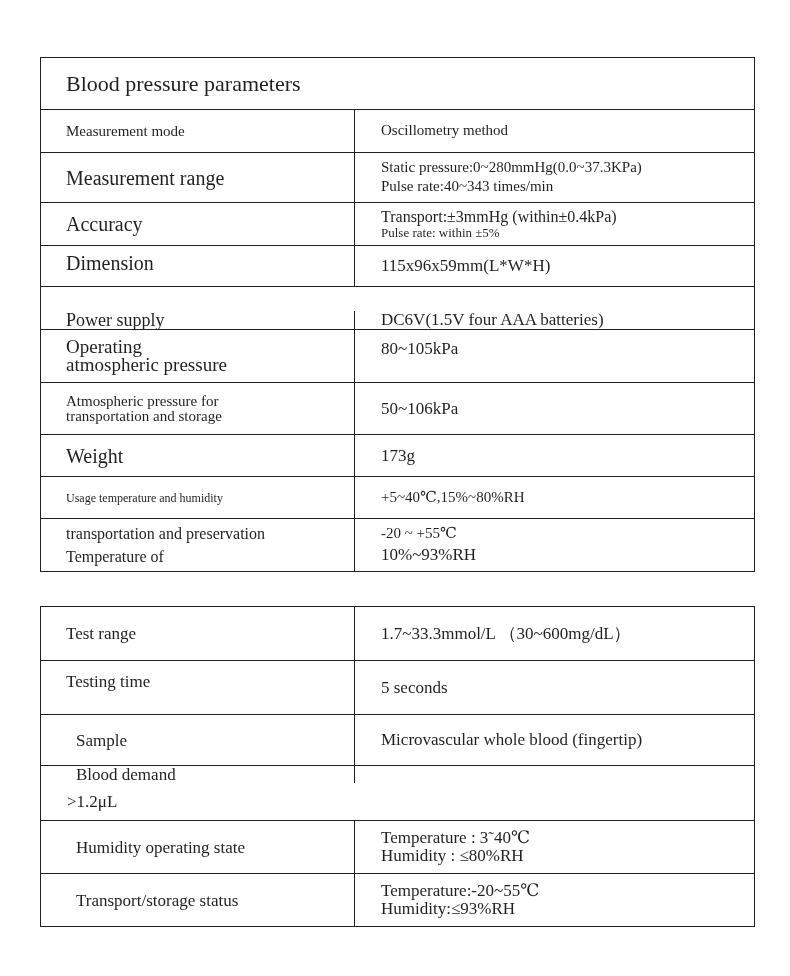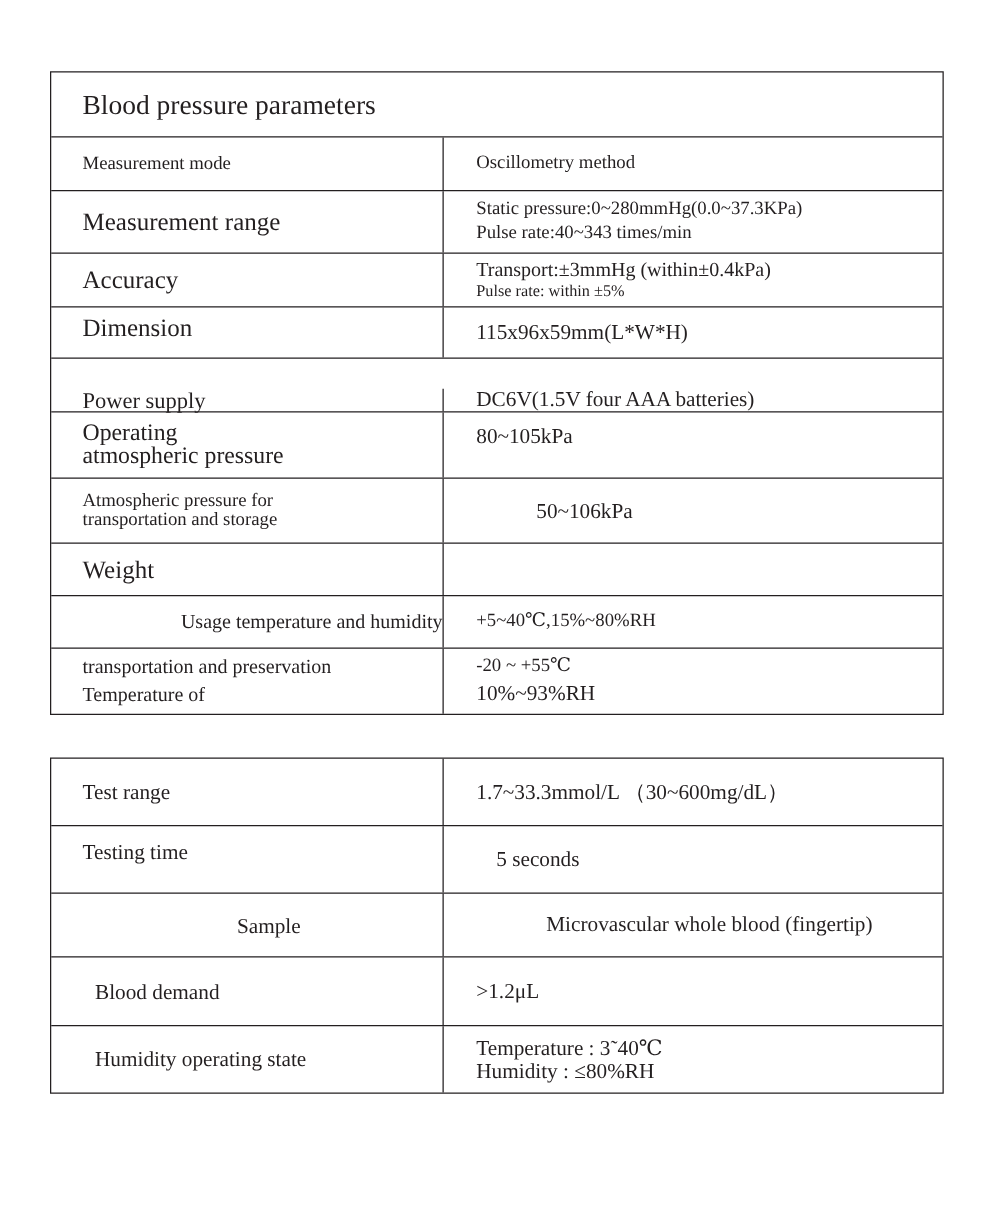--- a/index.html
+++ b/index.html
@@ -81,36 +81,39 @@
   <div class="row" style="height:53px;">
     <div class="cell-label ml">
       <span>Operating</span>
       <span>atmospheric pressure</span>
     </div>
     <div class="cell-value sz-m" style="justify-content:flex-start;padding-top:10px;">
       <span>80~105kPa</span>
     </div>
   </div>
 
-  <div class="row" style="height:52px;gap:48px;">
+  <div class="row" style="height:52px;">
     <div class="cell-label" style="font-size:15px;">
       <span>Atmospheric pressure for</span>
       <span>transportation and storage</span>
     </div>
     <div class="cell-value sz-m">
       <span>50~106kPa</span>
     </div>
   </div>
 
   <div class="row" style="height:42px;">
     <div class="cell-label sz-l">Weight</div>
+    <div class="cell-value sz-m">
+      <span>173g</span>
+    </div>
   </div>
 
   <div class="row" style="height:42px;">
-    <div class="cell-label" style="font-size:16px;text-align:right;">Usage temperature and  humidity</div>
+    <div class="cell-label" style="font-size:12px;">Usage temperature and  humidity</div>
     <div class="cell-value sz-s">
       <span>+5~40℃,15%~80%RH</span>
     </div>
   </div>
 
   <div class="row" style="height:52px;">
     <div class="cell-label" style="font-size:16px;line-height:1.45;">
       <span>transportation and preservation</span>
       <span>Temperature of</span>
     </div>
@@ -123,42 +126,49 @@
 
 <div class="spec-table" style="top:582px;">
 
   <div class="row" style="height:54px;">
     <div class="cell-label sz-m">Test range</div>
     <div class="cell-value sz-m">
       <span>1.7~33.3mmol/L （30~600mg/dL）</span>
     </div>
   </div>
 
-  <div class="row" style="height:54px;gap:16px;">
+  <div class="row" style="height:54px;">
     <div class="cell-label sz-m" style="justify-content:flex-start;padding-top:12px;">Testing time</div>
     <div class="cell-value sz-m">
       <span>5 seconds</span>
     </div>
   </div>
 
-  <div class="row" style="height:51px;text-align:center;">
+  <div class="row" style="height:51px;">
     <div class="cell-label sz-m indent">Sample</div>
     <div class="cell-value sz-m">
       <span>Microvascular whole blood (fingertip)</span>
     </div>
   </div>
 
-  <div class="row" style="height:55px;">
+  <div class="row" style="height:55px;flex-direction:column;">
     <div class="cell-label sz-m indent">Blood demand</div>
     <div class="cell-value sz-m">
       <span>&gt;1.2μL</span>
     </div>
   </div>
 
   <div class="row" style="height:53px;">
     <div class="cell-label sz-m indent">Humidity operating state</div>
     <div class="cell-value sz-m">
       <span>Temperature : 3˜40℃</span>
       <span>Humidity : ≤80%RH</span>
     </div>
   </div>
 
+  <div class="row" style="height:52px;">
+    <div class="cell-label sz-m indent">Transport/storage status</div>
+    <div class="cell-value sz-m">
+      <span>Temperature:-20~55℃</span>
+      <span>Humidity:≤93%RH</span>
+    </div>
+  </div>
 </div>
 
 </body></html>

